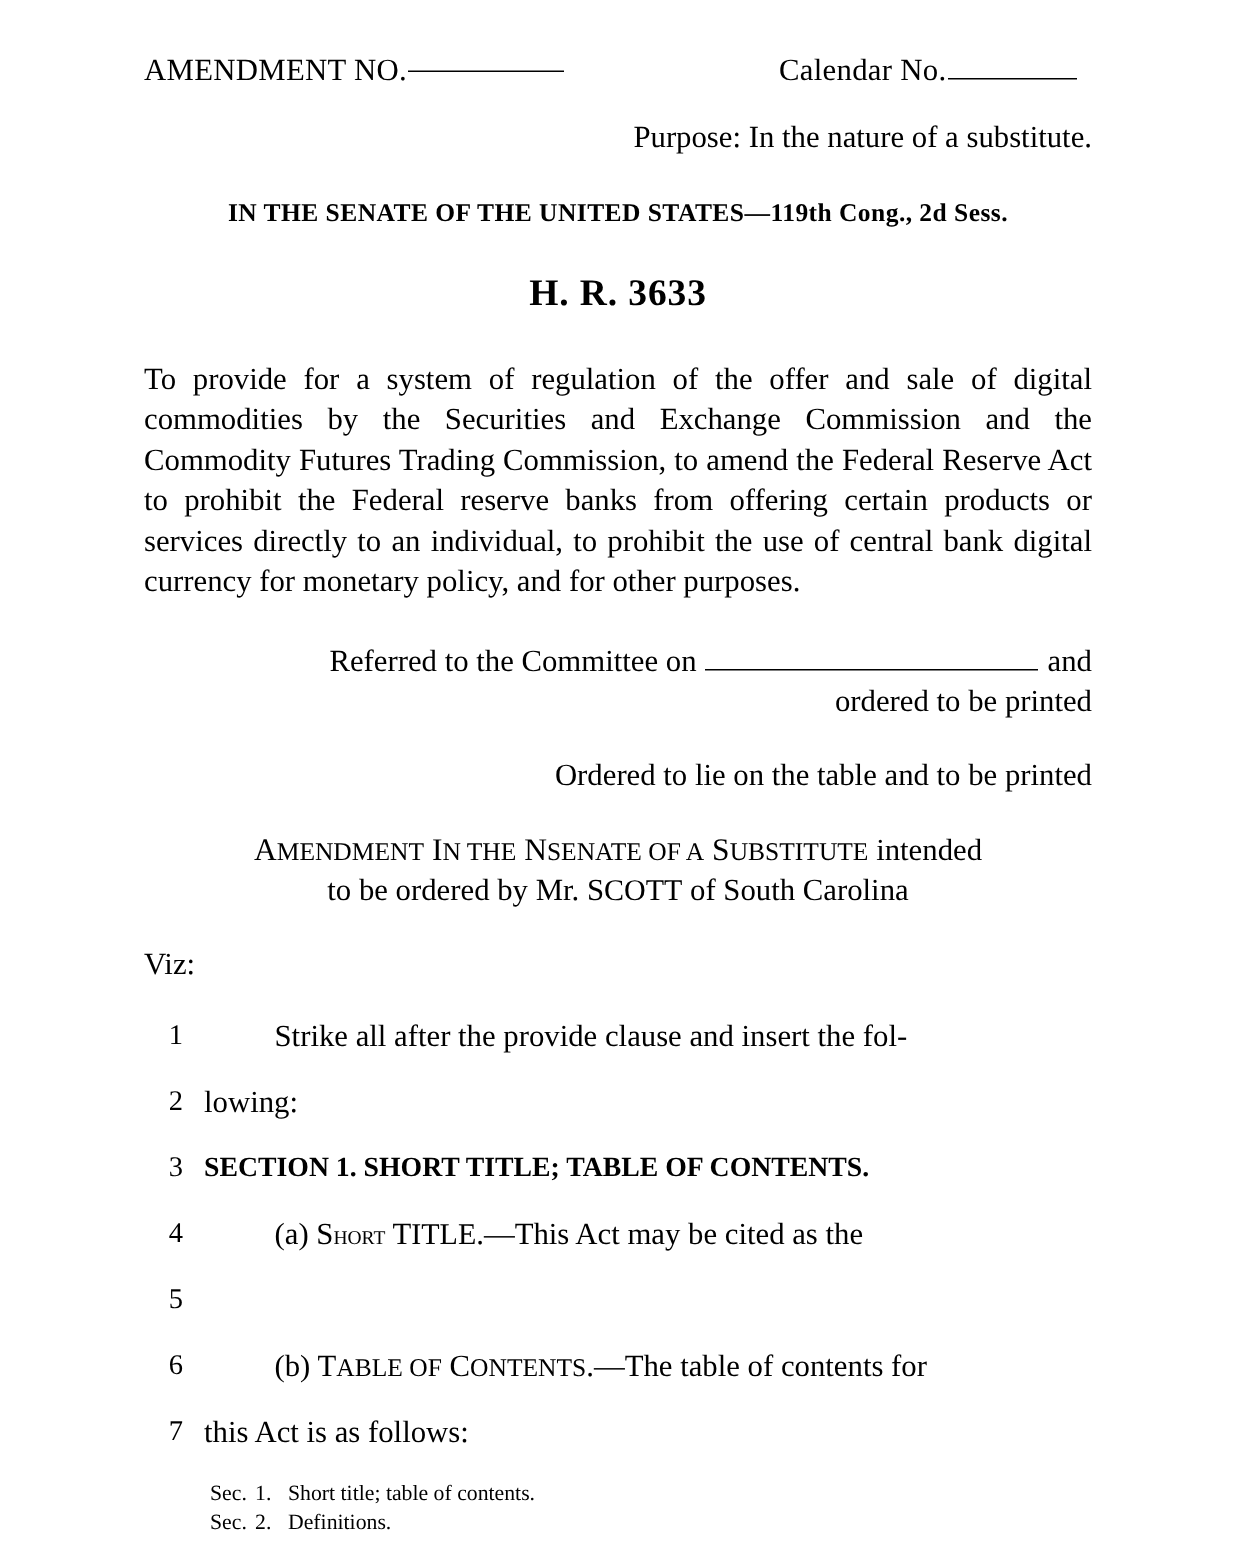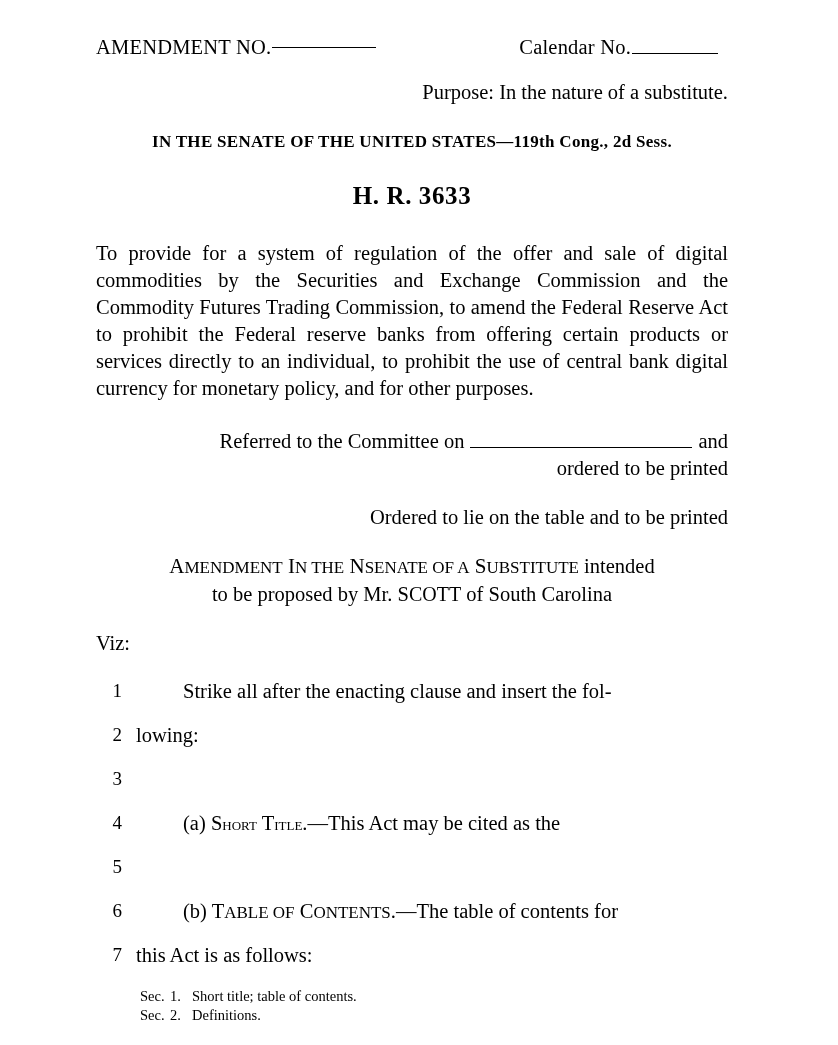--- a/index.html
+++ b/index.html
@@ -175,45 +175,46 @@
   <div class="referred">
     <span>Referred to the Committee on</span><span class="rule rule-ref"></span><span>and</span>
     <div>ordered to be printed</div>
   </div>
 
   <div class="ordered">Ordered to lie on the table and to be printed</div>
 
   <div class="amend-nature">
     <span style="font-size:21px">A</span><span style="font-size:17px">MENDMENT</span><span style="font-size:21px"> I</span><span style="font-size:17px">N THE</span><span style="font-size:21px"> N</span><span style="font-size:17px">SENATE</span><span style="font-size:17px"> OF A</span><span style="font-size:21px"> S</span><span style="font-size:17px">UBSTITUTE</span><span> intended</span>
     <div>
-      <span>to be proposed by Mr. S</span><span style="font-size:20px">COTT</span><span> of South Carolina</span>
+      <span>to be ordered by Mr. S</span><span style="font-size:20px">COTT</span><span> of South Carolina</span>
     </div>
   </div>
 
   <div class="viz">Viz:</div>
 
   <div class="lines">
 
     <div class="line">
       <span class="num">1</span>
-      <span class="txt-indent">Strike all after the enacting clause and insert the fol-</span>
+      <span class="txt-indent">Strike all after the provide clause and insert the fol-</span>
     </div>
 
     <div class="line">
       <span class="num">2</span>
       <span>lowing:</span>
     </div>
 
     <div class="line bold">
       <span class="num" style="font-weight:normal;font-size:19px">3</span>
+      <span>SECTION 1. SHORT TITLE; TABLE OF CONTENTS.</span>
     </div>
 
     <div class="line">
       <span class="num">4</span>
-      <span class="txt-indent"><span>(a) S</span><span style="font-size:13px">HORT</span><span> T</span><span style="font-size:13px">ITLE</span><span>.—This Act may be cited as the</span></span>
+      <span class="txt-indent"><span>(a) S</span><span style="font-size:13px">HORT</span><span> T</span><span style="font-size:20px">ITLE</span><span>.—This Act may be cited as the</span></span>
     </div>
 
     <div class="line">
       <span class="num">5</span>
     </div>
 
     <div class="line">
       <span class="num">6</span>
       <span class="txt-indent"><span>(b) T</span><span style="font-size:17px">ABLE OF</span><span> C</span><span style="font-size:17px">ONTENTS</span><span>.—The table of contents for</span></span>
     </div>

